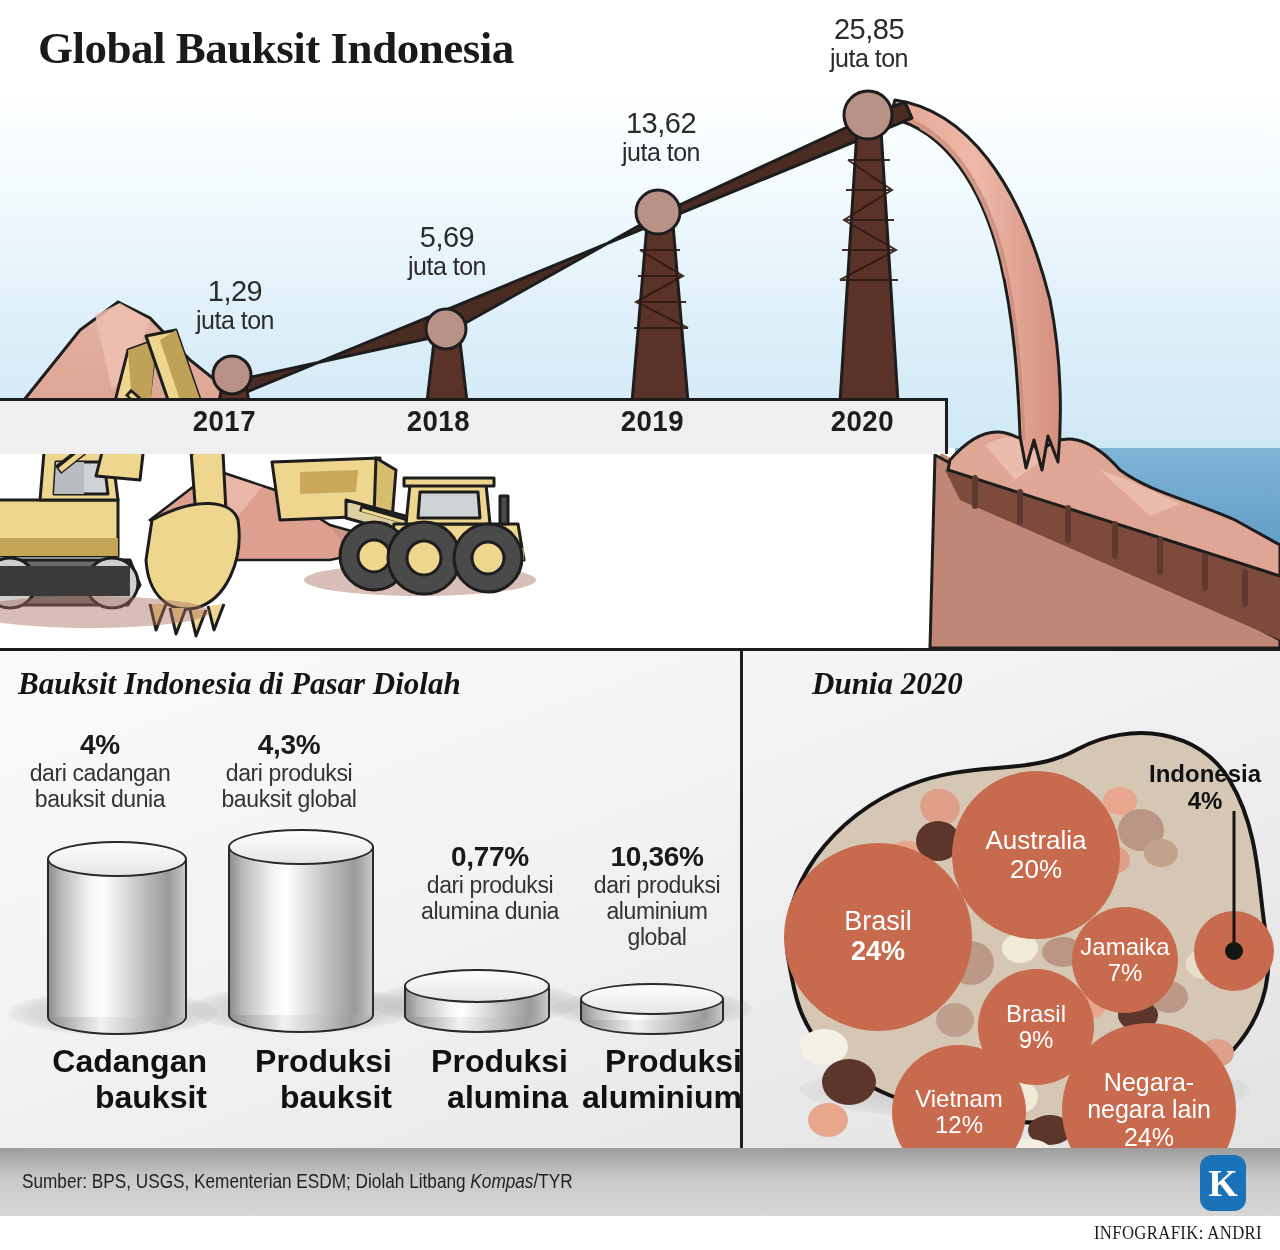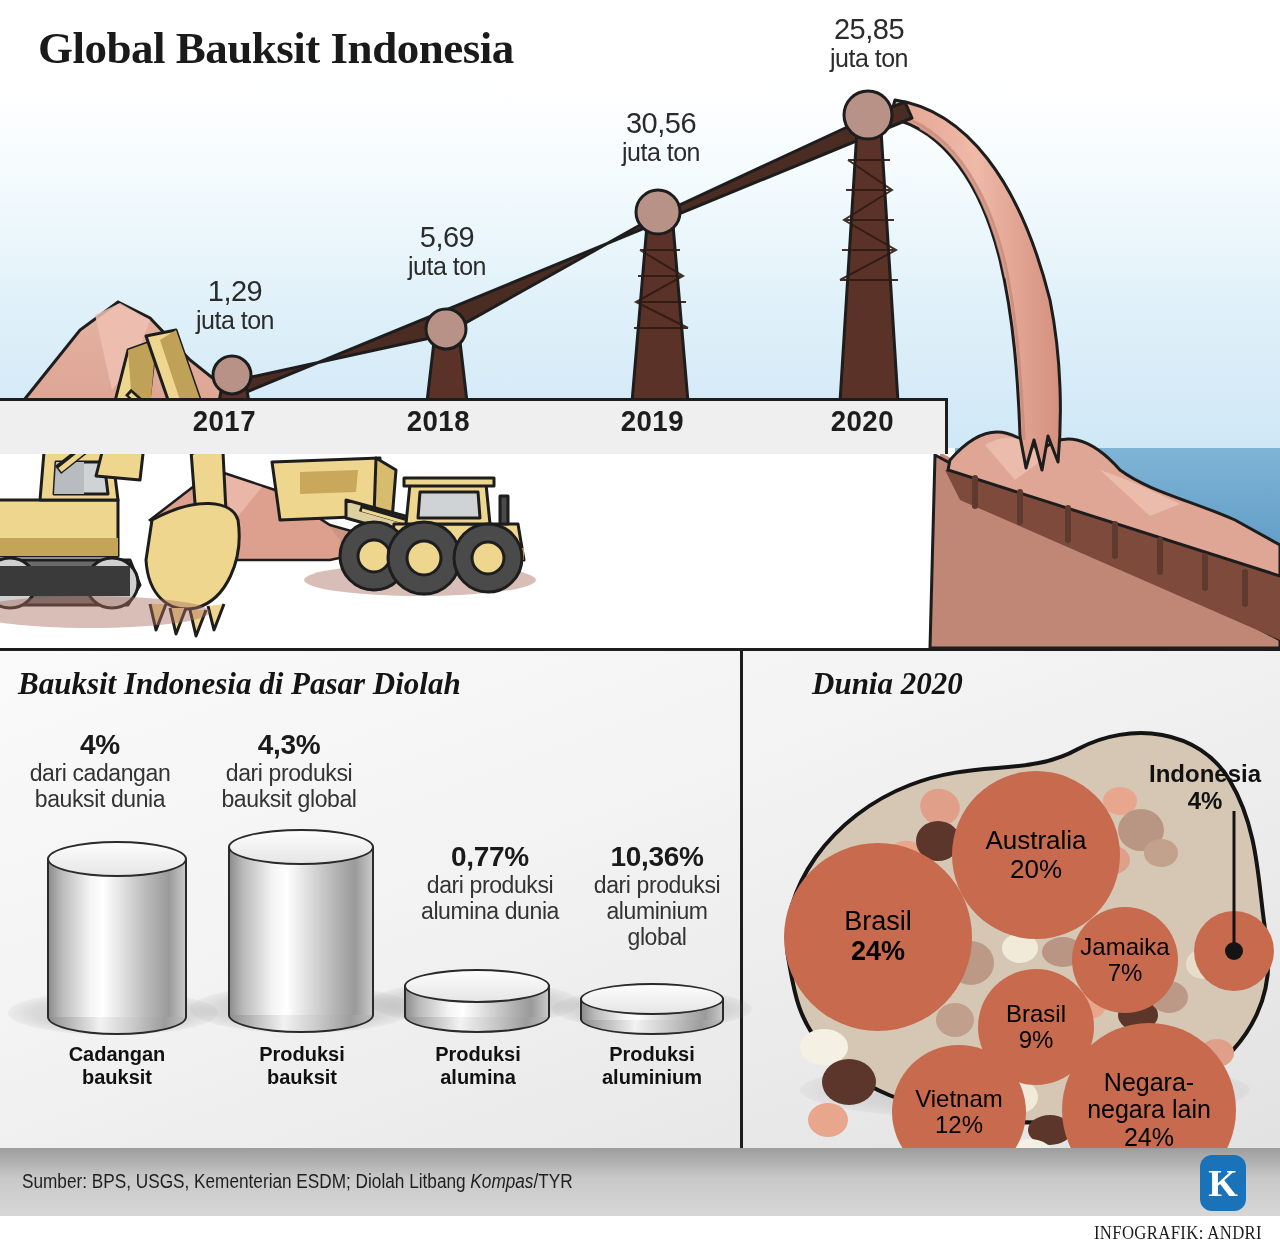--- a/index.html
+++ b/index.html
@@ -58,22 +58,22 @@
     position:absolute; font-family:"Liberation Serif", serif;
     font-style:italic; font-weight:bold; font-size:31px; color:#141414;
     line-height:1.24; z-index:10;
   }
 
   .pctgroup { position:absolute; text-align:center; z-index:8; }
   .pctgroup .big { font-size:28px; font-weight:bold; color:#1a1a1a; letter-spacing:-0.3px; }
   .pctgroup .sub { font-size:23px; font-weight:300; color:#333; line-height:1.12; letter-spacing:-0.4px; }
 
   .barlabel {
-    position:absolute; text-align:center; z-index:8;
-    font-size:20px; font-weight:bold; color:#111; line-height:1.14;
+    position:absolute; text-align:right; z-index:8;
+    font-size:32px; font-weight:bold; color:#111; line-height:1.14;
   }
 
   .cyl { position:absolute; z-index:6; }
   .cyl .body {
     position:absolute; left:0; width:100%;
     background:linear-gradient(90deg,#8e8e8e 0%,#b9b9b9 9%,#f4f4f4 30%,#ffffff 40%,#dcdcdc 56%,#b5b5b5 74%,#9a9a9a 88%,#c8c8c8 100%);
     border-left:2px solid #2a2a2a; border-right:2px solid #2a2a2a;
   }
   .cyl .top {
     position:absolute; left:0; width:100%;
@@ -91,21 +91,21 @@
   }
 
   .blobshadow {
     position:absolute; z-index:4; border-radius:50%;
     background:radial-gradient(ellipse at center, rgba(100,100,100,.30) 0%, rgba(130,130,130,.16) 58%, rgba(160,160,160,0) 80%);
   }
 
   .bubble {
     position:absolute; border-radius:50%; background:#c76a4e;
     display:flex; align-items:center; justify-content:center;
-    color:#000000; text-align:center; line-height:1.1; z-index:12;
+    color:#ffffff; text-align:center; line-height:1.1; z-index:12;
     font-family:"Liberation Sans", sans-serif; font-weight:300;
   }
   .bubble b { font-weight:bold; }
   .pebble { position:absolute; border-radius:50%; z-index:10; }
 
   .indo-label {
     position:absolute; z-index:20; text-align:center;
     font-size:24px; font-weight:bold; color:#111; line-height:1.12;
   }
 
@@ -289,21 +289,21 @@
 
   <div class="valuelabel" style="left:160px; top:276px; width:150px;">
     <span>1,29</span>
     <span class="unit">juta ton</span>
   </div>
   <div class="valuelabel" style="left:372px; top:222px; width:150px;">
     <span>5,69</span>
     <span class="unit">juta ton</span>
   </div>
   <div class="valuelabel" style="left:582px; top:108px; width:158px;">
-    <span>30,56</span>
+    <span>13,62</span>
     <span class="unit">juta ton</span>
   </div>
   <div class="valuelabel" style="left:790px; top:14px; width:158px;">
     <span>25,85</span>
     <span class="unit">juta ton</span>
   </div>
 
   <div class="lower">
 
     <div class="sec-title" style="left:18px; top:14px;">Bauksit Indonesia di Pasar Diolah</div>

